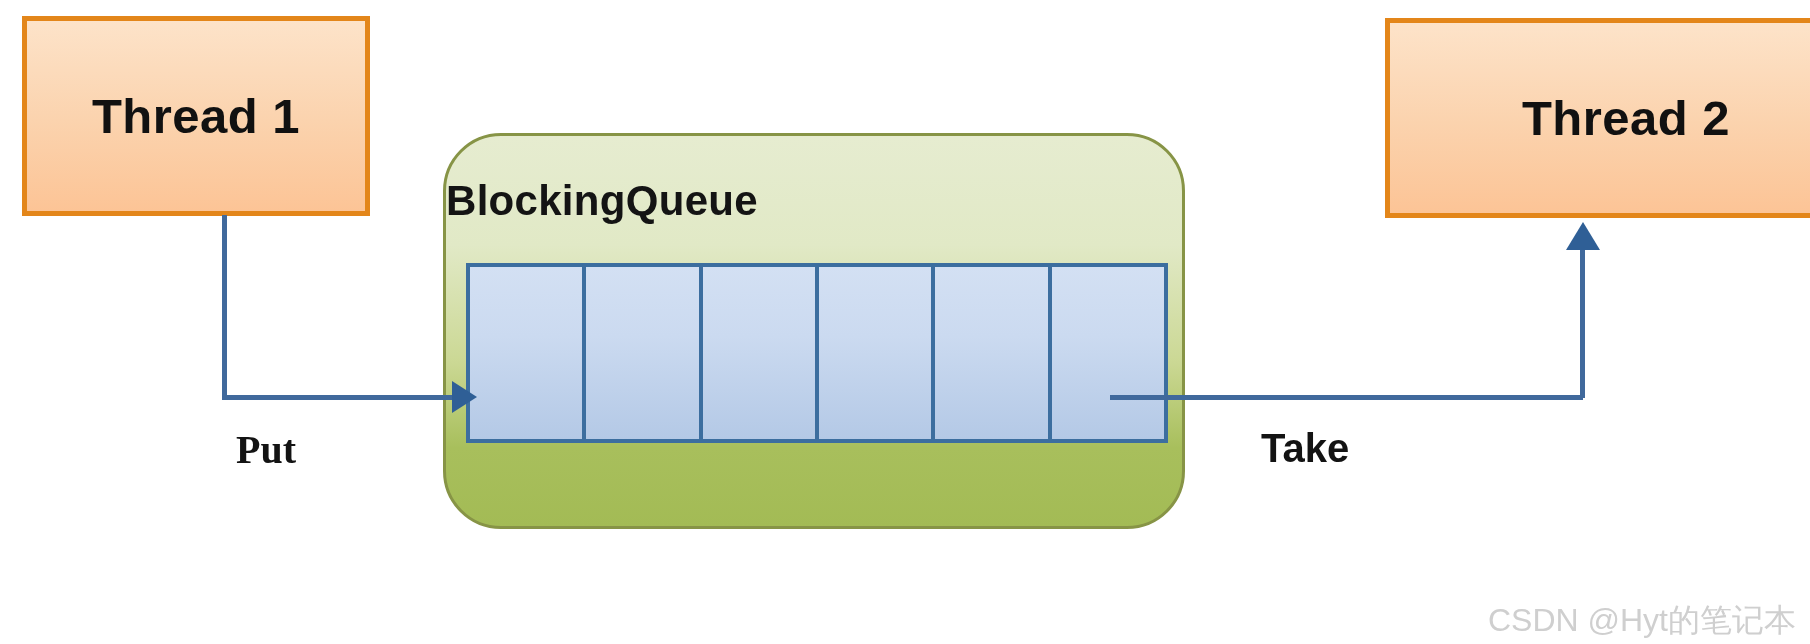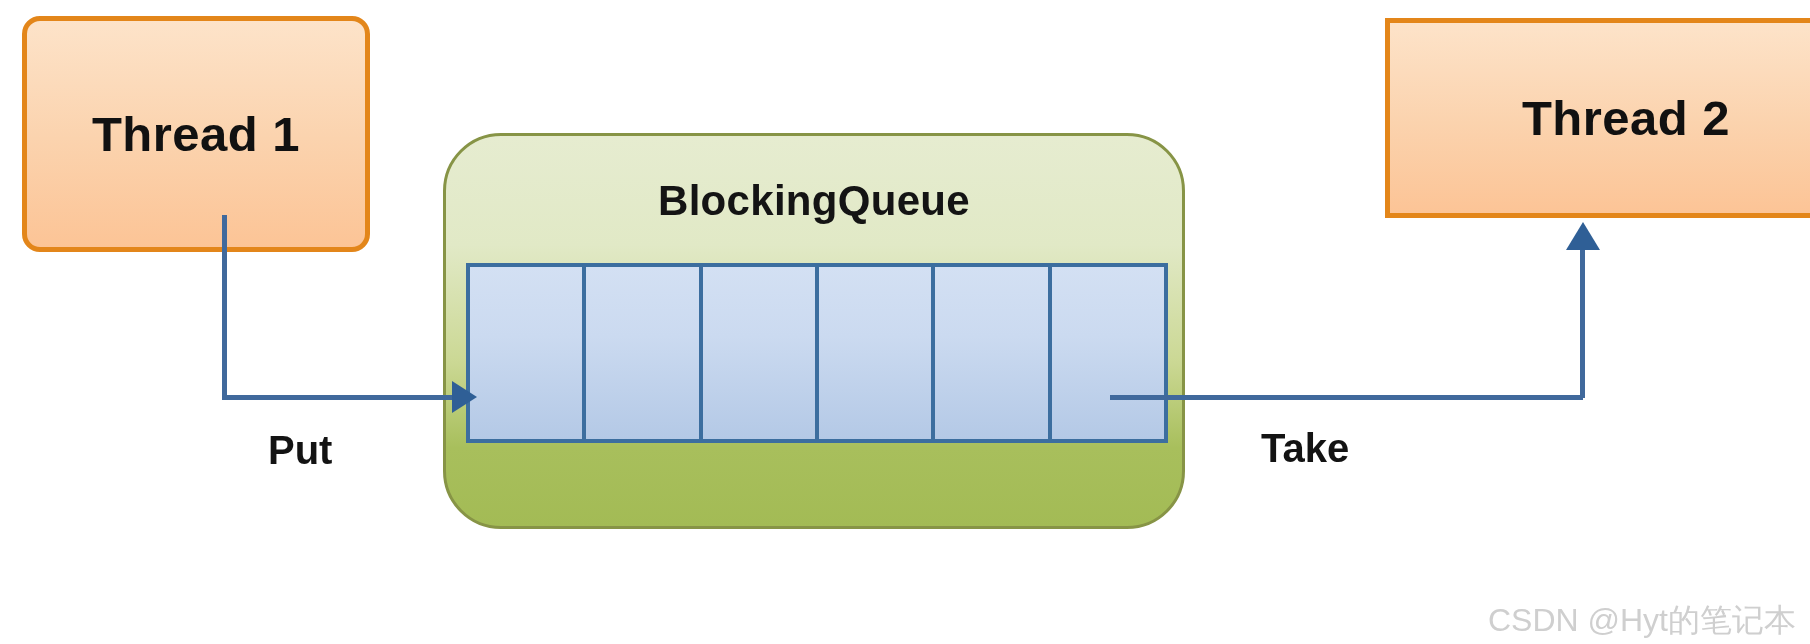--- a/index.html
+++ b/index.html
@@ -27,40 +27,40 @@
     justify-content: center;
   }
   .thread-label {
     font-size: 49px;
     font-weight: bold;
     color: #111111;
     letter-spacing: 0.5px;
     line-height: 1;
     white-space: nowrap;
   }
-  #thread1-box { left: 22px;   top: 16px;  width: 348px; height: 236px; border-radius: 18px; }
+  #thread1-box { left: 22px;   top: 16px;  width: 348px; height: 200px; }
   #thread2-box { left: 1385px; top: 18px;  width: 482px; height: 200px; }
 
   #queue-container {
     position: absolute;
     left: 443px;
     top: 133px;
     width: 742px;
     height: 396px;
     box-sizing: border-box;
     border: 3px solid #879446;
     border-radius: 58px;
     background: linear-gradient(180deg, #e6ecd0 0%, #e1e9c6 28%, #cbd894 58%, #a8bf5c 80%, #a3bb55 100%);
   }
   #queue-title {
     position: absolute;
     left: 0;
     right: 0;
     top: 44px;
-    text-align: center;
+    text-align: left;
     font-size: 42px;
     font-weight: bold;
     color: #141414;
     letter-spacing: 0.3px;
     line-height: 1;
     white-space: nowrap;
   }
   #queue-cells {
     position: absolute;
     left: 20px;
@@ -110,21 +110,21 @@
   }
 
   .edge-label {
     position: absolute;
     font-size: 40px;
     font-weight: bold;
     color: #131313;
     line-height: 1;
     white-space: nowrap;
   }
-  #put-label  { left: 268px;  top: 430px; }
+  #put-label  { left: 236px;  top: 430px; font-family: Liberation Serif, serif; }
   #take-label { left: 1261px; top: 428px; }
 
   #watermark {
     position: absolute;
     right: 14px;
     bottom: 8px;
     font-size: 32px;
     color: #cfcfcf;
     white-space: nowrap;
     line-height: 1;

